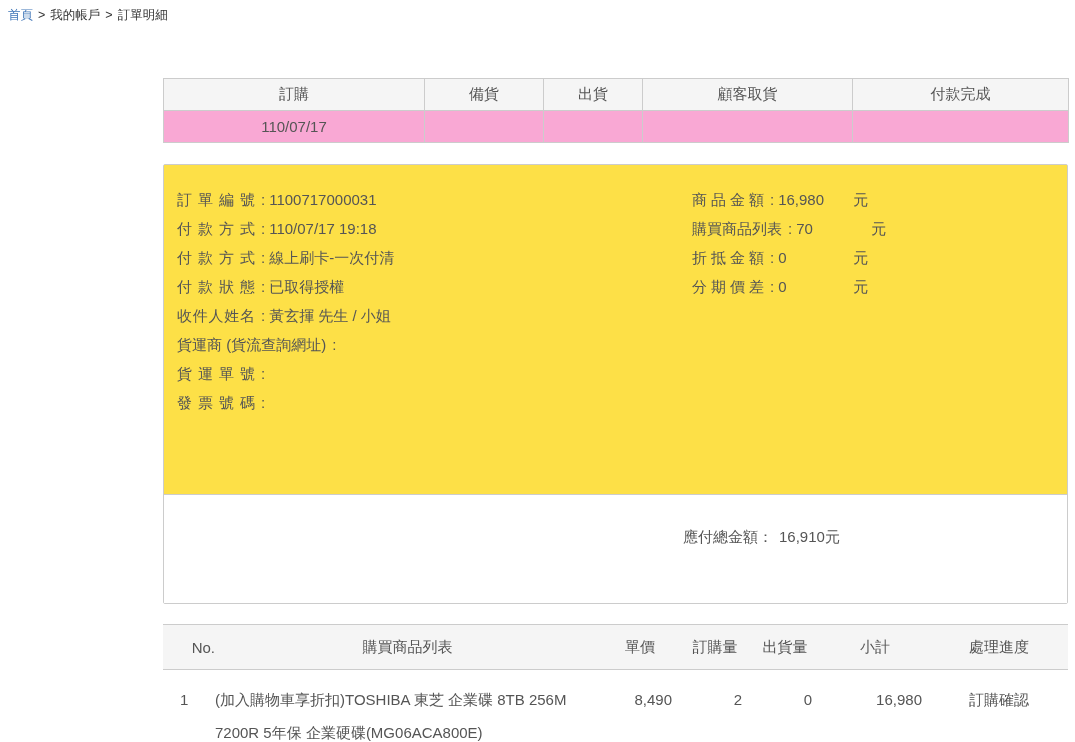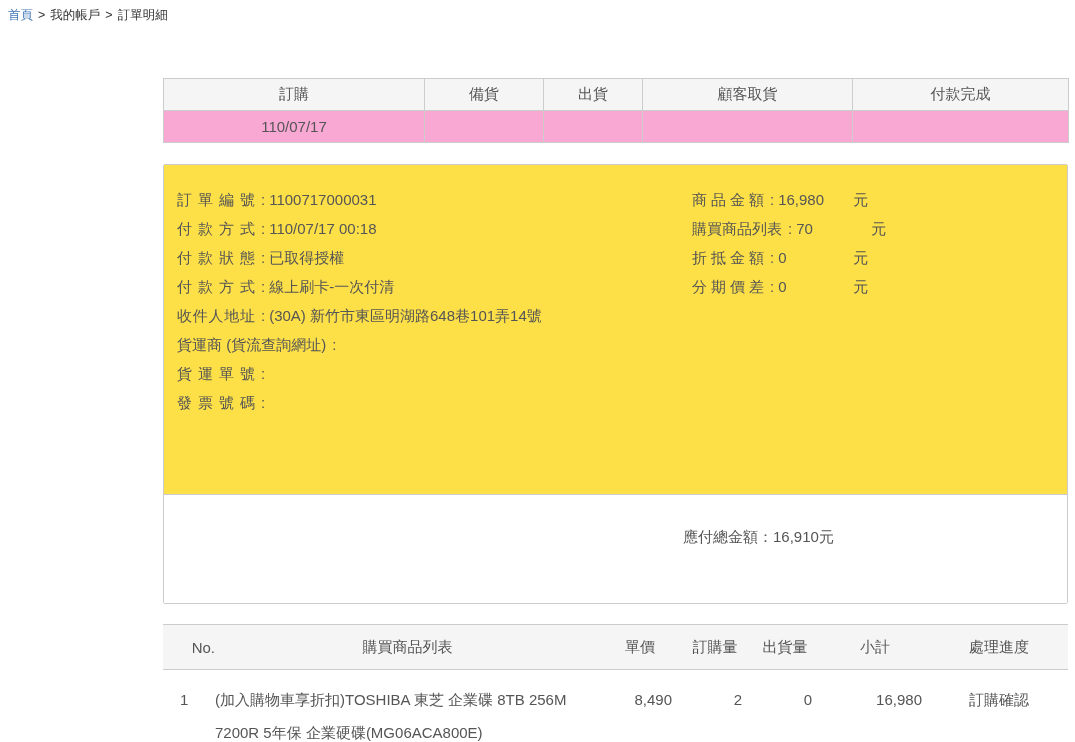--- a/index.html
+++ b/index.html
@@ -74,21 +74,21 @@
   }
   .flabel.r { min-width: 72px; }
   .fcolon { margin: 0 4px 0 6px; }
   .fvalue.r { display: inline-block; width: 75px; }
   .panel-bottom {
     background: #ffffff;
     height: 108px;
     padding: 33px 0 0 519px;
     font-size: 15px;
   }
-  .panel-bottom .tval { }
+  .panel-bottom .tval { margin-left: 6px; }
 
   
   table.products {
     margin-top: 20px;
     width: 905px;
     border-collapse: collapse;
     table-layout: fixed;
     font-size: 15px;
   }
   table.products th {
@@ -147,30 +147,30 @@
     </table>
 
   <div class="panel">
     <div class="panel-top">
 
       <div class="fields-left">
         <div class="frow">
           <span class="flabel">訂單編號</span><span class="fcolon">:</span><span class="fvalue">1100717000031</span>
         </div>
         <div class="frow">
-          <span class="flabel">付款方式</span><span class="fcolon">:</span><span class="fvalue">110/07/17 00:18</span>
+          <span class="flabel">付款方式</span><span class="fcolon">:</span><span class="fvalue">110/07/17 19:18</span>
+        </div>
+        <div class="frow">
+          <span class="flabel">付款方式</span><span class="fcolon">:</span><span class="fvalue">線上刷卡-一次付清</span>
         </div>
         <div class="frow">
           <span class="flabel">付款狀態</span><span class="fcolon">:</span><span class="fvalue">已取得授權</span>
         </div>
         <div class="frow">
-          <span class="flabel">付款方式</span><span class="fcolon">:</span><span class="fvalue">線上刷卡-一次付清</span>
-        </div>
-        <div class="frow">
-          <span class="flabel">收件人地址</span><span class="fcolon">:</span><span class="fvalue">(30A) 新竹市東區明湖路648巷101弄14號</span>
+          <span class="flabel">收件人姓名</span><span class="fcolon">:</span><span class="fvalue">黃玄揮 先生 / 小姐</span>
         </div>
         <div class="frow">
           <span class="flabel">貨運商 (貨流查詢網址)</span><span class="fcolon">:</span><span class="fvalue"></span>
         </div>
         <div class="frow">
           <span class="flabel">貨運單號</span><span class="fcolon">:</span><span class="fvalue"></span>
         </div>
         <div class="frow">
           <span class="flabel">發票號碼</span><span class="fcolon">:</span><span class="fvalue"></span>
         </div>

